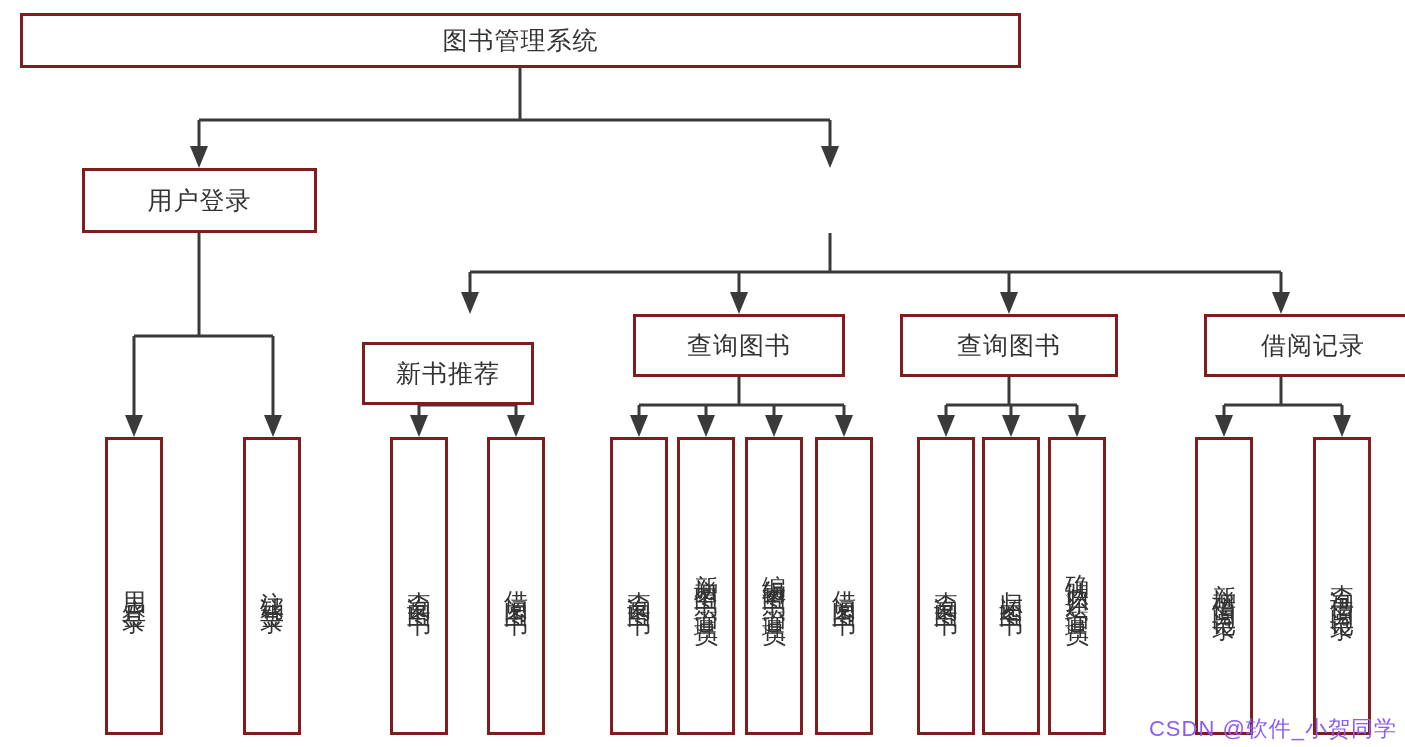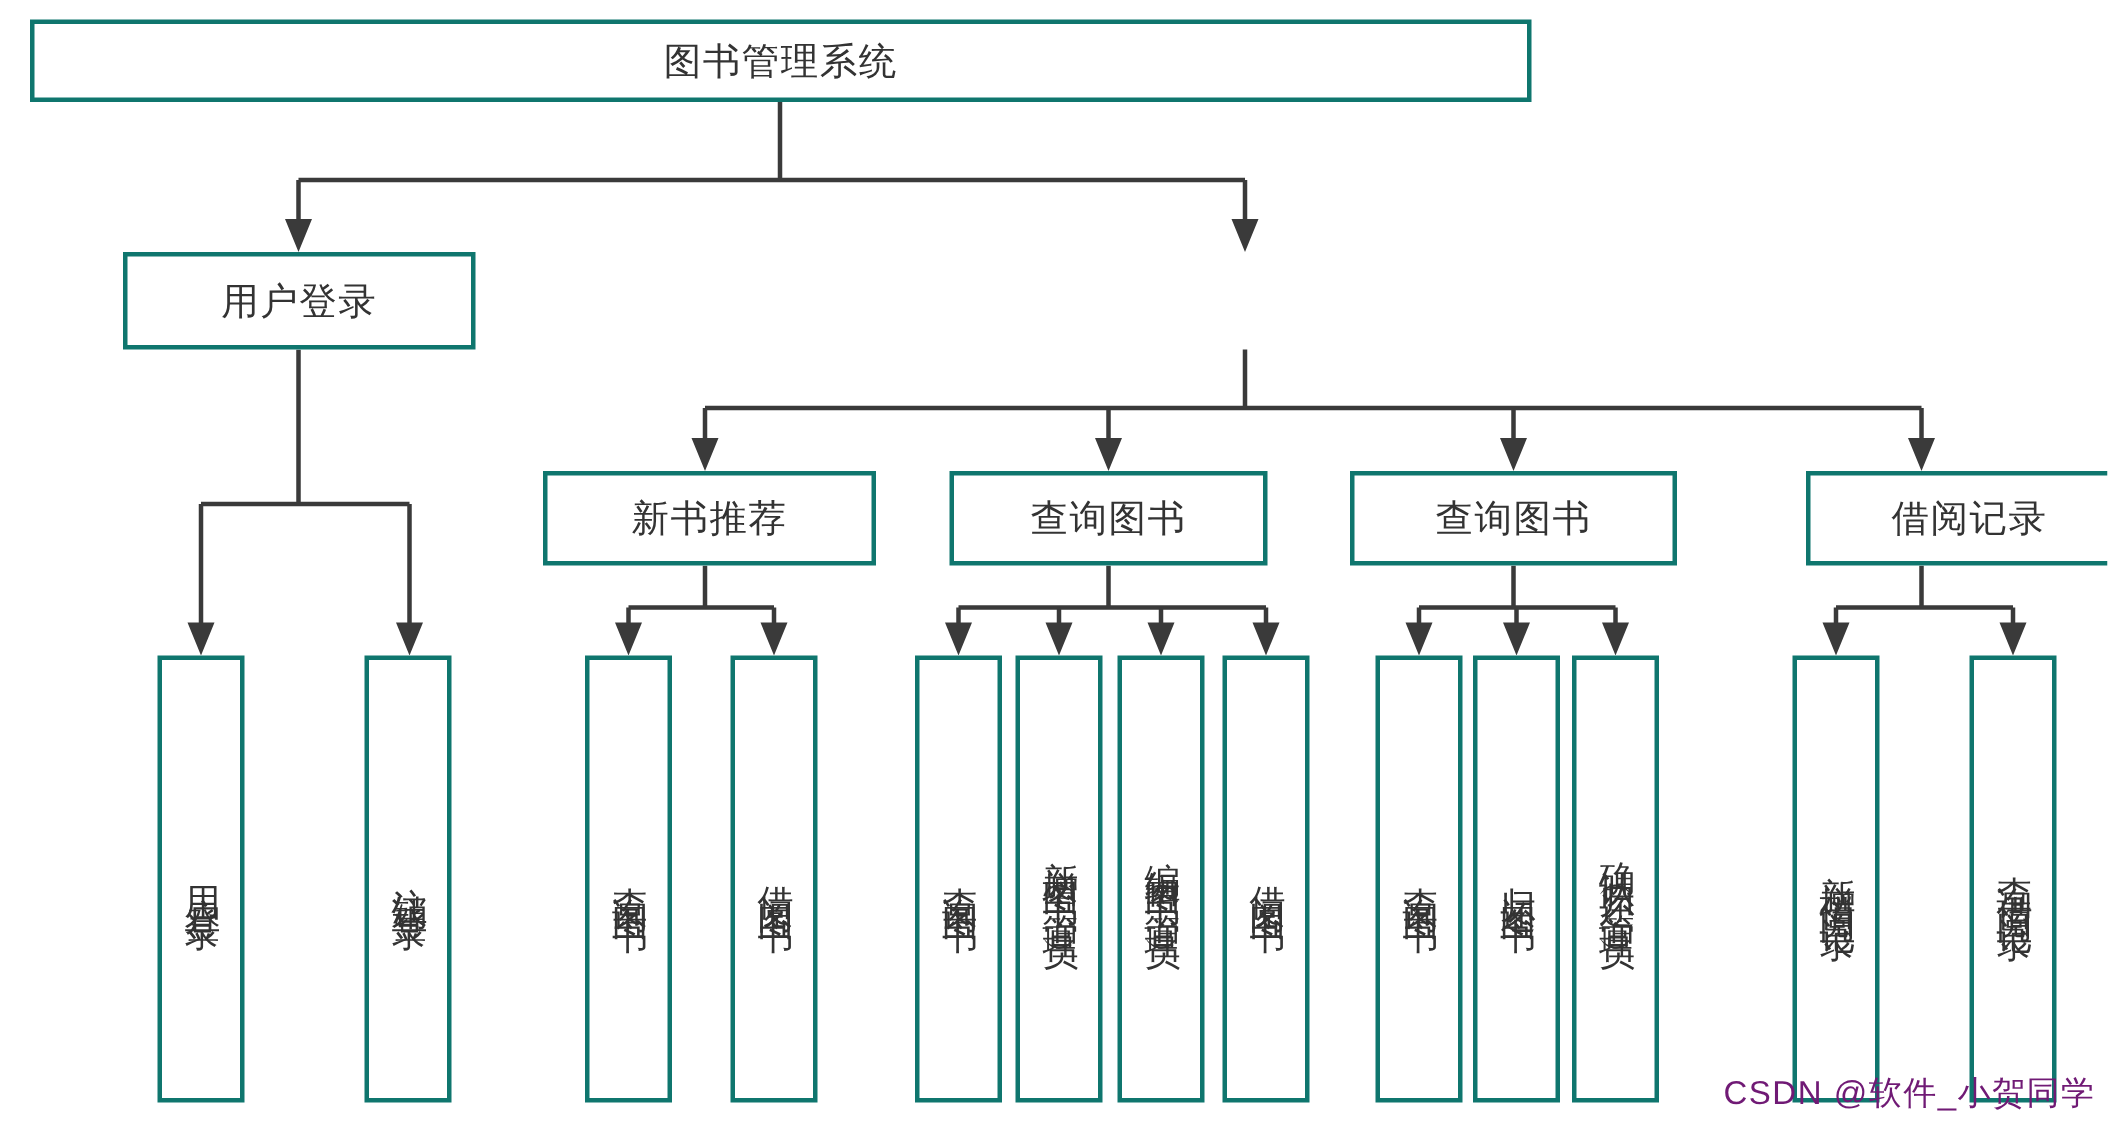--- a/index.html
+++ b/index.html
@@ -8,21 +8,21 @@
     width:1405px;height:747px;
     background:#fff;
     font-family:"Liberation Sans", sans-serif;
     overflow:hidden;
   }
   #connectors{position:absolute;left:0;top:0;width:1405px;height:747px;}
   .node{
     position:absolute;
     box-sizing:border-box;
     background:#fff;
-    border:3px solid #0f766e;
+    border:3px solid #7f1d1d;
     display:flex;
     align-items:center;
     justify-content:center;
     color:#333;
     font-size:25px;
     letter-spacing:1px;
     white-space:nowrap;
   }
   .root{left:20px;top:13px;width:1001px;height:55px;}
   .lvl2{top:168px;height:65px;}
@@ -33,21 +33,21 @@
     text-orientation:mixed;
     font-size:24px;
     letter-spacing:7px;
     white-space:nowrap;
     line-height:1;
   }
   .watermark{
     position:absolute;
     right:8px;bottom:3px;
     font-size:22px;
-    color:#701a75;
+    color:#8b5cf6;
     letter-spacing:1px;
     z-index:5;
   }
 </style>
 </head>
 <body>
 
 <div id="canvas">
 
   <svg id="connectors" viewBox="0 0 1405 747" xmlns="http://www.w3.org/2000/svg" aria-hidden="true">
@@ -66,21 +66,21 @@
       M410,415 H428 L419,437 Z M507,415 H525 L516,437 Z
       M630,415 H648 L639,437 Z M697,415 H715 L706,437 Z M765,415 H783 L774,437 Z M835,415 H853 L844,437 Z
       M937,415 H955 L946,437 Z M1002,415 H1020 L1011,437 Z M1068,415 H1086 L1077,437 Z
       M1215,415 H1233 L1224,437 Z M1333,415 H1351 L1342,437 Z"></path>
   </svg>
 
   <div class="node root">图书管理系统</div>
 
   <div class="node lvl2" style="left:82px;width:235px;">用户登录</div>
 
-  <div class="node lvl3" style="left:362px;width:222px;">新书推荐</div>
+  <div class="node lvl3" style="left:362px;width:172px;margin-top:28px;">新书推荐</div>
   <div class="node lvl3" style="left:633px;width:212px;">查询图书</div>
   <div class="node lvl3" style="left:900px;width:218px;">查询图书</div>
   <div class="node lvl3" style="left:1204px;width:218px;">借阅记录</div>
 
   <div class="node leaf" style="left:105px;">
     <span class="vtext">用户登录</span>
   </div>
   <div class="node leaf" style="left:243px;">
     <span class="vtext">注销登录</span>
   </div>

